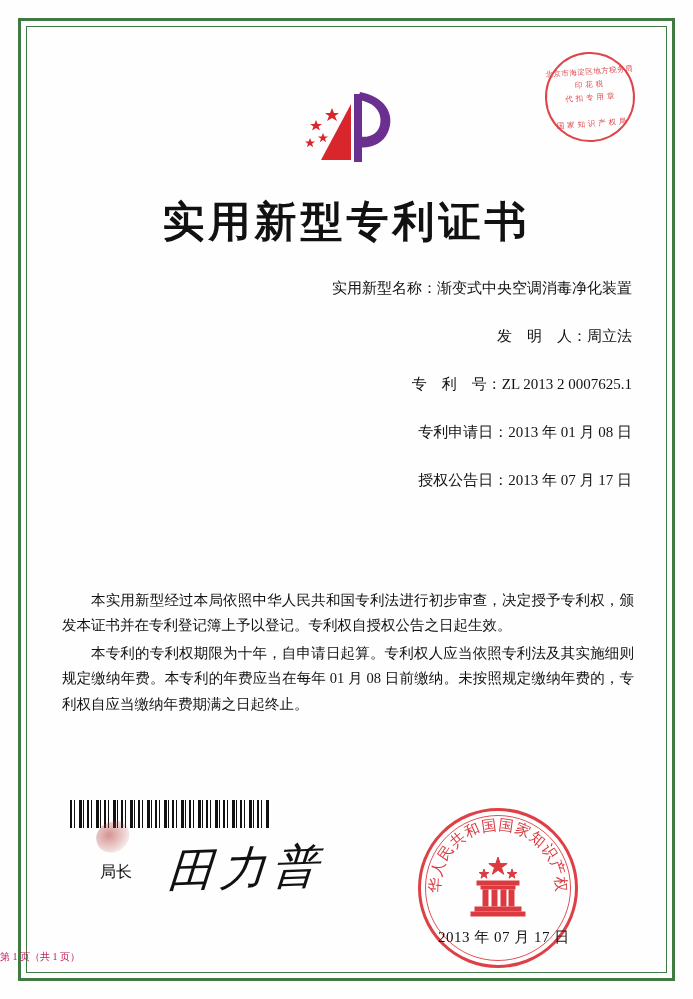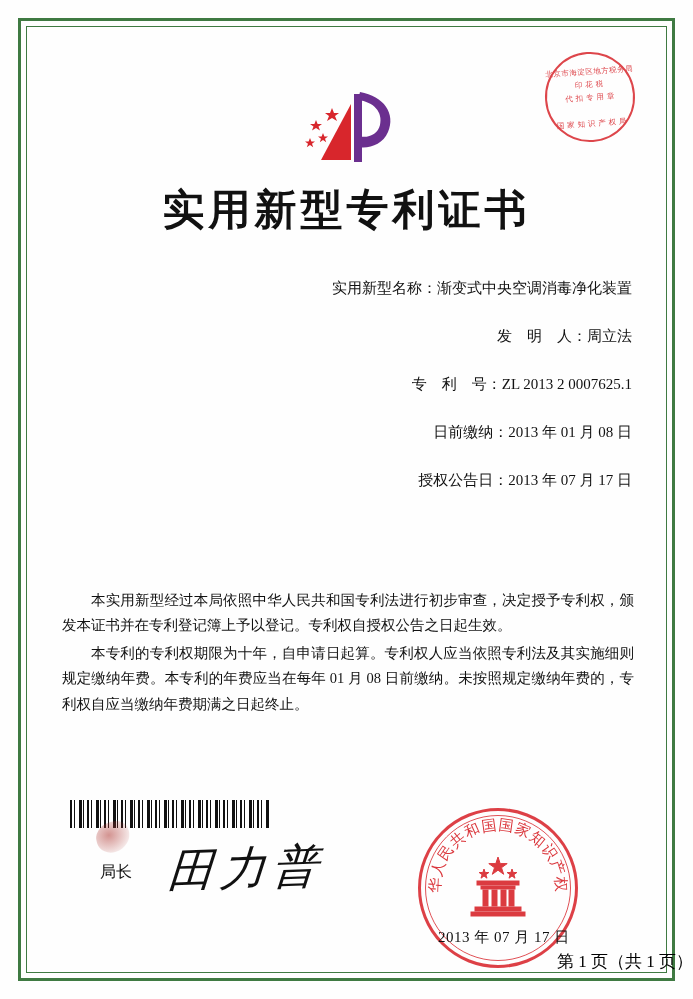--- a/index.html
+++ b/index.html
@@ -78,21 +78,21 @@
   }
   .seal-top .st-l1 { top: 13px; }
   .seal-top .st-l2 { top: 26px; }
   .seal-top .st-l3 { top: 39px; }
   .seal-top .st-l5 { top: 65px; }
 
   
   .main-title {
     position: absolute;
     left: 0; right: 0;
-    top: 182px;
+    top: 194px;
     text-align: center;
     font-size: 42px;
     font-weight: bold;
     letter-spacing: 4px;
     font-family: "Liberation Serif", "DejaVu Serif", serif;
     color: #111;
   }
 
   
   .fields {
@@ -228,23 +228,23 @@
     font-size: 15px;
     color: #111;
     letter-spacing: 0.5px;
   }
 
   
   .footer {
     position: absolute;
     left: 0; right: 0;
     top: 950px;
-    text-align: right;
-    font-size: 17px;
-    color: #000000;
+    text-align: left;
+    font-size: 10px;
+    color: #be185d;
   }
 </style>
 </head>
 <body>
 
 <div class="page">
 
   <div class="border-outer"></div>
   <div class="border-inner"></div>
 
@@ -279,21 +279,21 @@
     <div class="field-row">
       <span class="field-label">实用新型名称：</span><span class="field-value">渐变式中央空调消毒净化装置</span>
     </div>
     <div class="field-row">
       <span class="field-label">发　明　人：</span><span class="field-value">周立法</span>
     </div>
     <div class="field-row">
       <span class="field-label">专　利　号：</span><span class="field-value">ZL 2013 2 0007625.1</span>
     </div>
     <div class="field-row">
-      <span class="field-label">日前缴纳：</span><span class="field-value">2013 年 01 月 08 日</span>
+      <span class="field-label">专利申请日：</span><span class="field-value">2013 年 01 月 08 日</span>
     </div>
     <div class="field-row">
       <span class="field-label">授权公告日：</span><span class="field-value">2013 年 07 月 17 日</span>
     </div>
   </div>
 
   <div class="body-text">
     <p>本实用新型经过本局依照中华人民共和国专利法进行初步审查，决定授予专利权，颁发本证书并在专利登记簿上予以登记。专利权自授权公告之日起生效。</p>
     <p>本专利的专利权期限为十年，自申请日起算。专利权人应当依照专利法及其实施细则规定缴纳年费。本专利的年费应当在每年 01 月 08 日前缴纳。未按照规定缴纳年费的，专利权自应当缴纳年费期满之日起终止。</p>
   </div>

